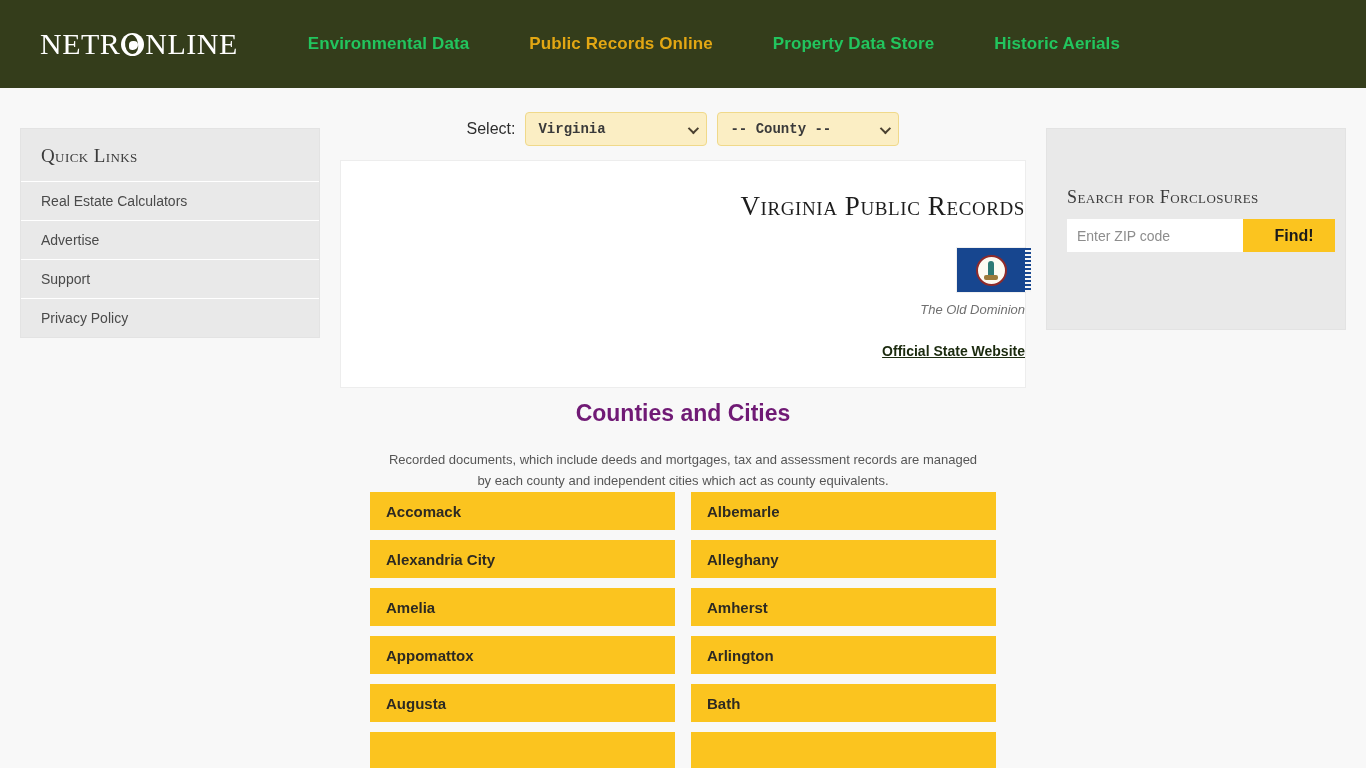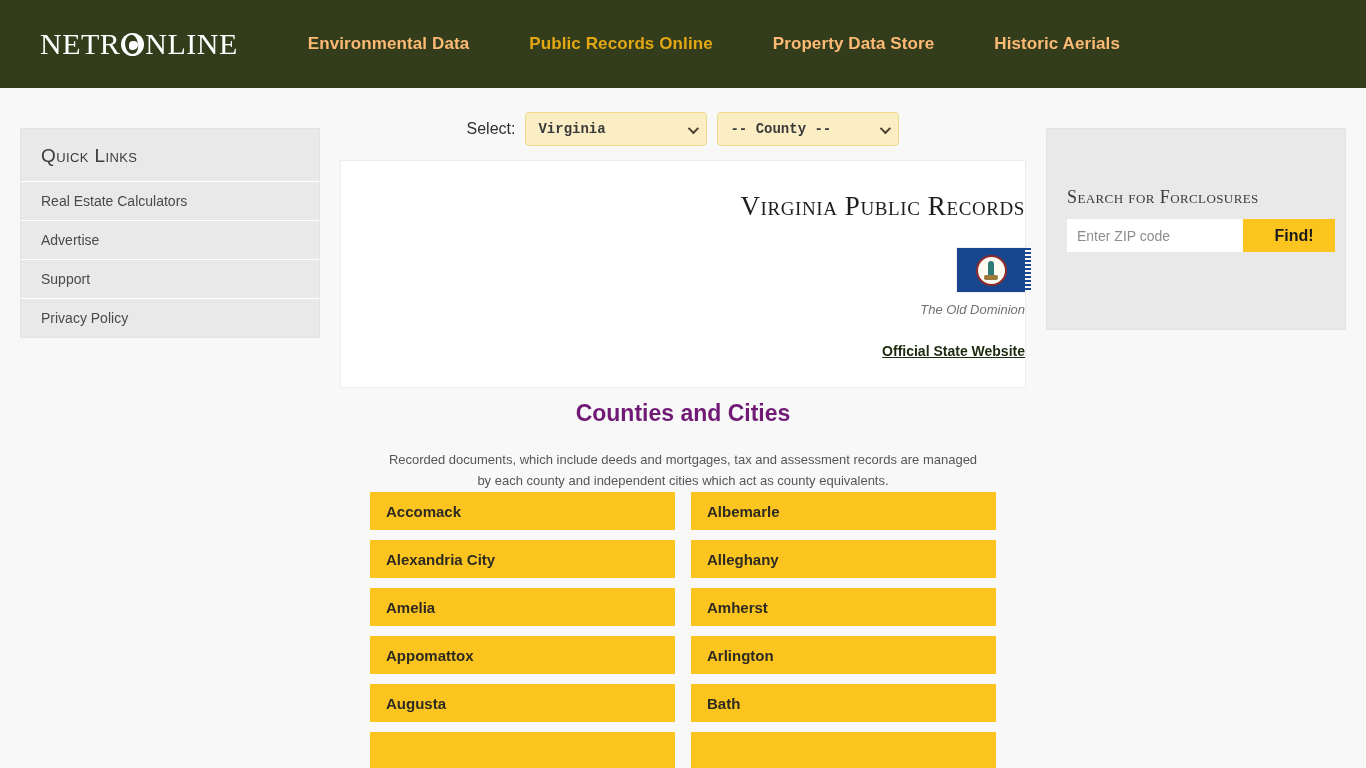--- a/index.html
+++ b/index.html
@@ -61,21 +61,21 @@
     width: 9px; height: 9px;
     background: #ffffff;
     border-radius: 50% 50% 60% 40%;
   }
   .main-nav {
     display: flex;
     align-items: center;
     gap: 60px;
   }
   .nav-link {
-    color: #fdba74;
+    color: #22c55e;
     font-size: 17px;
     font-weight: 700;
     letter-spacing: 0.1px;
     text-decoration: none;
     cursor: pointer;
     white-space: nowrap;
   }
   .nav-link.active { color: #e2a713; }
 
   
@@ -88,21 +88,21 @@
 
   
   .left-rail {
     position: absolute;
     left: 20px; top: 40px;
     width: 300px;
     background: #e9e9e9;
     border: 1px solid #e3e3e3;
   }
   .rail-title {
-    font-family: Liberation Sans, sans-serif;
+    font-family: Liberation Serif, serif;
     font-variant: small-caps;
     font-size: 19px;
     color: #3b3b3b;
     padding: 16px 20px 14px 20px;
     letter-spacing: 0.4px;
   }
   .rail-item {
     padding: 11px 20px;
     font-size: 14px;
     color: #4a4a4a;

